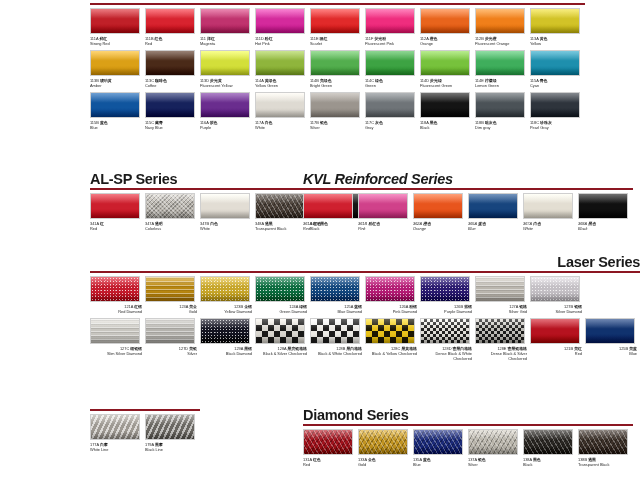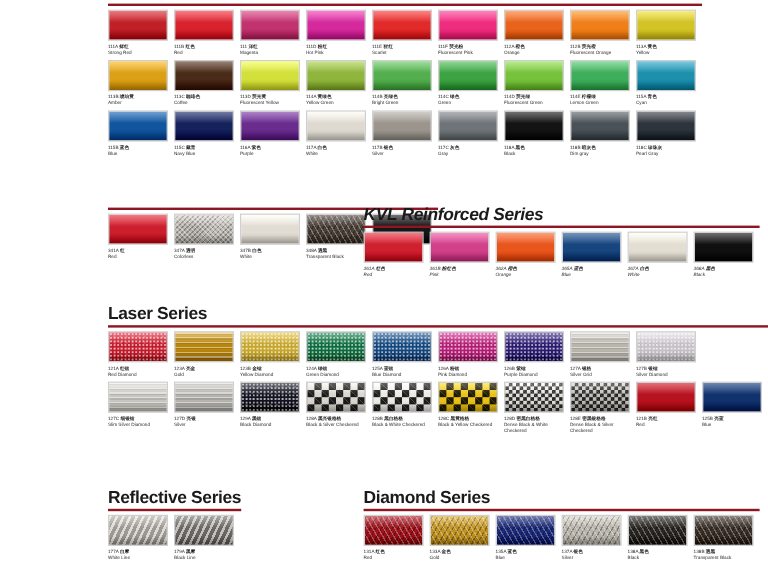--- a/index.html
+++ b/index.html
@@ -366,20 +366,21 @@
             <div class="lbl">
               <div class="lbl-code">118C <b>珍珠灰</b></div>
               <div class="lbl-en">Pearl Gray</div>
             </div>
           </div>
         </div>
       </div>
   </div>
 
   <div class="section" style="left:90px; top:172px;">
+    <div class="sec-title">AL-SP Series</div>
     <div class="sec-rule"></div>
     <div class="rows">
         <div class="row" style="margin-bottom: 4px;">
           <div class="cell">
             <div class="sw" style="background: linear-gradient(rgb(238, 65, 79) 0%, rgb(204, 31, 45) 38%, rgb(204, 31, 45) 62%, rgb(172, 0, 13) 100%);">
               <div class="gl"></div>
             </div>
             <div class="lbl">
               <div class="lbl-code">341A <b>红</b></div>
               <div class="lbl-en">Red</div>
@@ -483,21 +484,21 @@
             </div>
             <div class="lbl">
               <div class="lbl-code">368A <b>黑色</b></div>
               <div class="lbl-en">Black</div>
             </div>
           </div>
         </div>
       </div>
   </div>
 
-  <div class="section" style="left:90px; top:255px;">
+  <div class="section" style="left:90px; top:255px;text-align:right;">
     <div class="sec-title">Laser Series</div>
     <div class="sec-rule"></div>
     <div class="rows">
         <div class="row" style="margin-bottom: 4px;">
           <div class="cell">
             <div class="sw" style="background: linear-gradient(rgb(229, 61, 78) 0%, rgb(195, 27, 44) 38%, rgb(195, 27, 44) 62%, rgb(163, 0, 12) 100%);">
               <div class="tex-spark" style="position: absolute; inset: 0px;"></div>
               <div class="gl"></div>
             </div>
             <div class="lbl">
@@ -683,21 +684,20 @@
             <div class="lbl">
               <div class="lbl-code">125B <b>亮蓝</b></div>
               <div class="lbl-en">Blue</div>
             </div>
           </div>
         </div>
       </div>
   </div>
 
   <div class="section" style="left:90px; top:408px;">
-    <div class="sec-title">Reflective Series</div>
     <div class="sec-rule"></div>
     <div class="rows">
         <div class="row" style="margin-bottom: 4px;">
           <div class="cell">
             <div class="sw" style="background: linear-gradient(rgb(213, 208, 200) 0%, rgb(179, 174, 166) 38%, rgb(179, 174, 166) 62%, rgb(147, 142, 134) 100%);">
               <div class="tex-line" style="position: absolute; inset: 0px;"></div>
               <div class="gl"></div>
             </div>
             <div class="lbl">
               <div class="lbl-code">177A <b>白摩</b></div>

